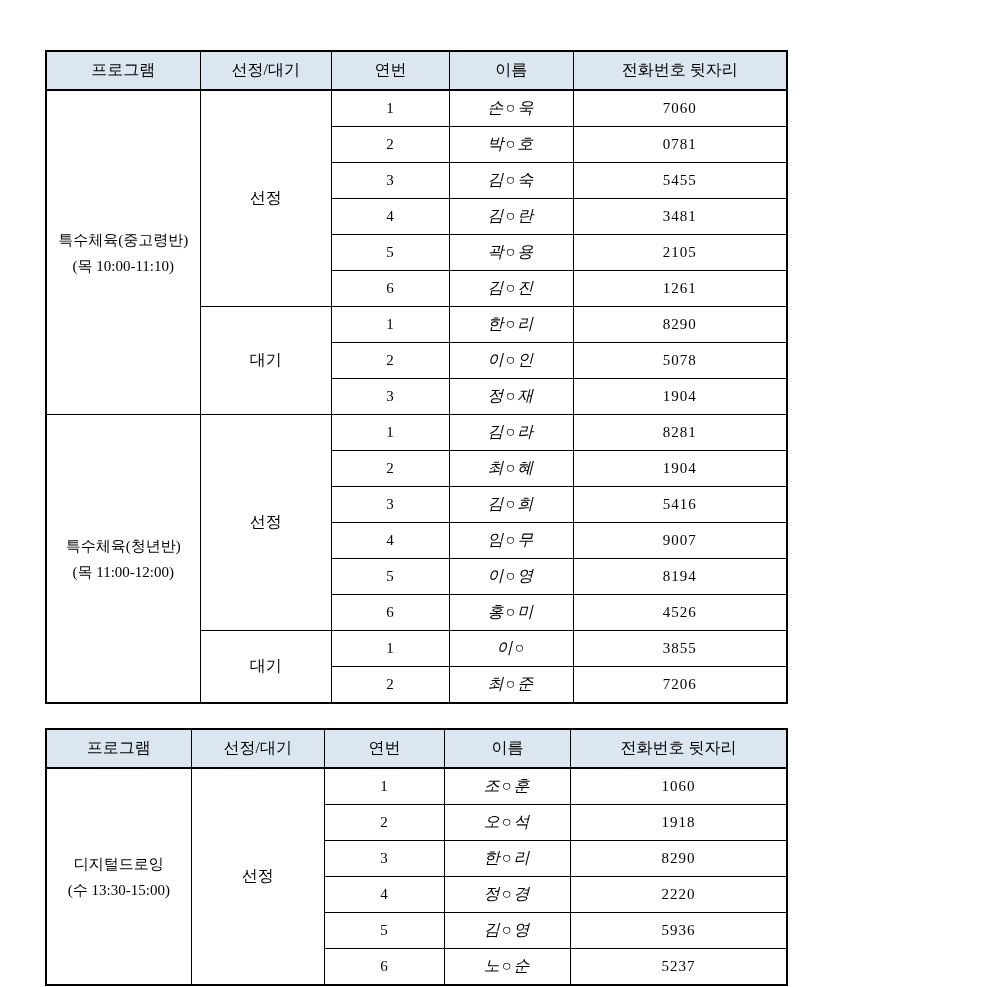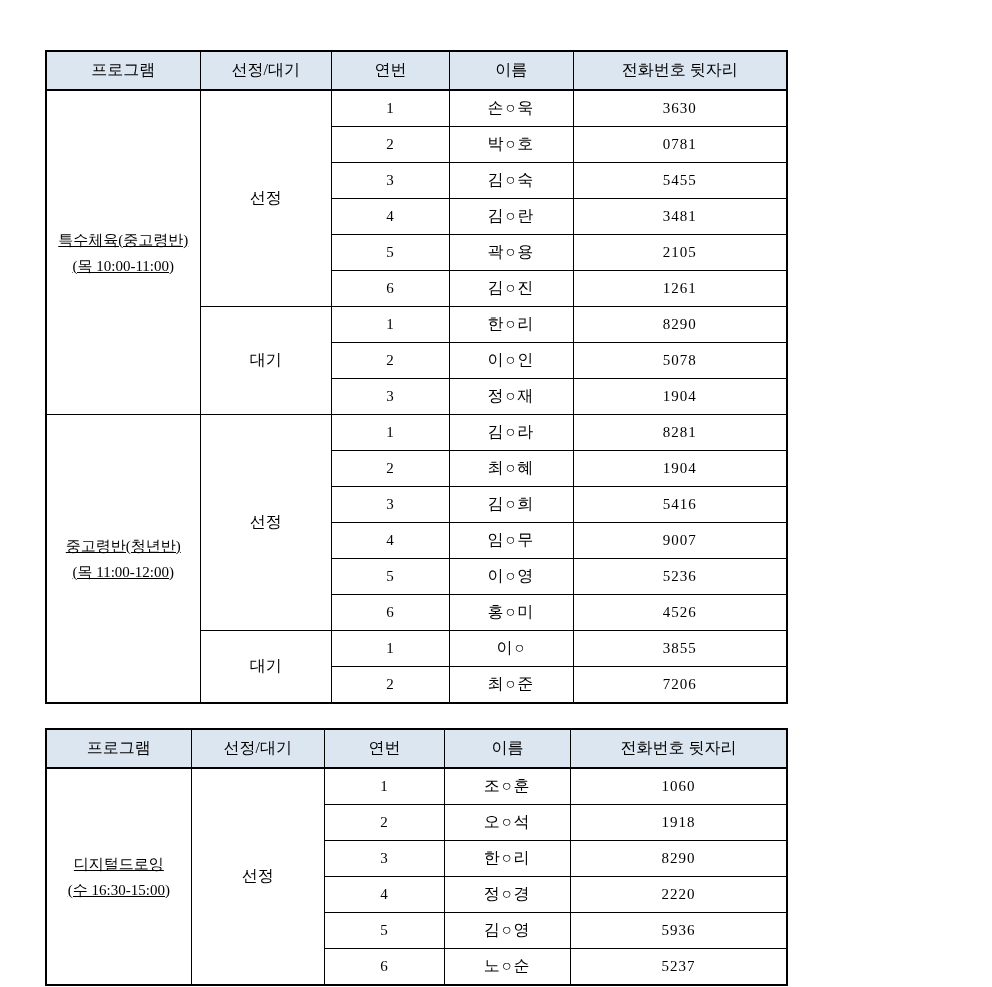--- a/index.html
+++ b/index.html
@@ -45,24 +45,24 @@
     white-space: nowrap;
   }
   table.results th {
     background: #dce6f1;
     height: 37px;
     border-bottom: 2px solid #000000;
   }
   table.results td.program-cell {
     line-height: 26px;
     font-size: 15px;
-    text-decoration: underline;
   }
   table.results td.name-cell {
     letter-spacing: 2px;
+    font-style: italic;
   }
   table.results td.phone-cell,
   table.results td.seq-cell {
     font-size: 15px;
     letter-spacing: 1px;
   }
 </style>
 </head>
 <body>
 
@@ -82,26 +82,26 @@
           <th>선정/대기</th>
           <th>연번</th>
           <th>이름</th>
           <th>전화번호 뒷자리</th>
         </tr>
       </thead>
       <tbody>
         <tr>
           <td class="program-cell" rowspan="9">
             <div>특수체육(중고령반)</div>
-            <div>(목 10:00-11:00)</div>
+            <div>(목 10:00-11:10)</div>
           </td>
           <td class="status-cell" rowspan="6">선정</td>
           <td class="seq-cell">1</td>
           <td class="name-cell">손○욱</td>
-          <td class="phone-cell">3630</td>
+          <td class="phone-cell">7060</td>
         </tr>
         <tr>
           <td class="seq-cell">2</td>
           <td class="name-cell">박○호</td>
           <td class="phone-cell">0781</td>
         </tr>
         <tr>
           <td class="seq-cell">3</td>
           <td class="name-cell">김○숙</td>
           <td class="phone-cell">5455</td>
@@ -132,21 +132,21 @@
           <td class="name-cell">이○인</td>
           <td class="phone-cell">5078</td>
         </tr>
         <tr>
           <td class="seq-cell">3</td>
           <td class="name-cell">정○재</td>
           <td class="phone-cell">1904</td>
         </tr>
         <tr>
           <td class="program-cell" rowspan="8">
-            <div>중고령반(청년반)</div>
+            <div>특수체육(청년반)</div>
             <div>(목 11:00-12:00)</div>
           </td>
           <td class="status-cell" rowspan="6">선정</td>
           <td class="seq-cell">1</td>
           <td class="name-cell">김○라</td>
           <td class="phone-cell">8281</td>
         </tr>
         <tr>
           <td class="seq-cell">2</td>
           <td class="name-cell">최○혜</td>
@@ -158,21 +158,21 @@
           <td class="phone-cell">5416</td>
         </tr>
         <tr>
           <td class="seq-cell">4</td>
           <td class="name-cell">임○무</td>
           <td class="phone-cell">9007</td>
         </tr>
         <tr>
           <td class="seq-cell">5</td>
           <td class="name-cell">이○영</td>
-          <td class="phone-cell">5236</td>
+          <td class="phone-cell">8194</td>
         </tr>
         <tr>
           <td class="seq-cell">6</td>
           <td class="name-cell">홍○미</td>
           <td class="phone-cell">4526</td>
         </tr>
         <tr>
           <td class="status-cell" rowspan="2">대기</td>
           <td class="seq-cell">1</td>
           <td class="name-cell">이○</td>
@@ -200,21 +200,21 @@
           <th>선정/대기</th>
           <th>연번</th>
           <th>이름</th>
           <th>전화번호 뒷자리</th>
         </tr>
       </thead>
       <tbody>
         <tr>
           <td class="program-cell" rowspan="6">
             <div>디지털드로잉</div>
-            <div>(수 16:30-15:00)</div>
+            <div>(수 13:30-15:00)</div>
           </td>
           <td class="status-cell" rowspan="6">선정</td>
           <td class="seq-cell">1</td>
           <td class="name-cell">조○훈</td>
           <td class="phone-cell">1060</td>
         </tr>
         <tr>
           <td class="seq-cell">2</td>
           <td class="name-cell">오○석</td>
           <td class="phone-cell">1918</td>

